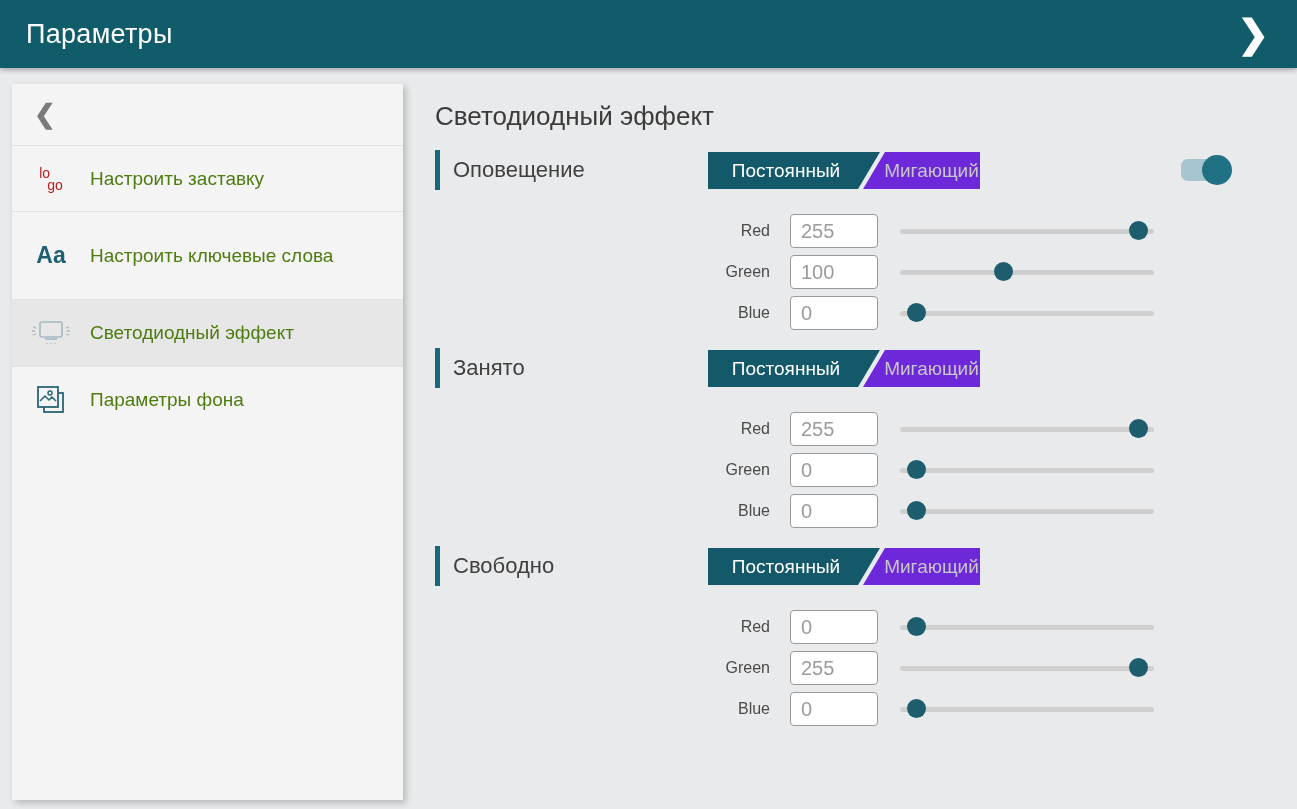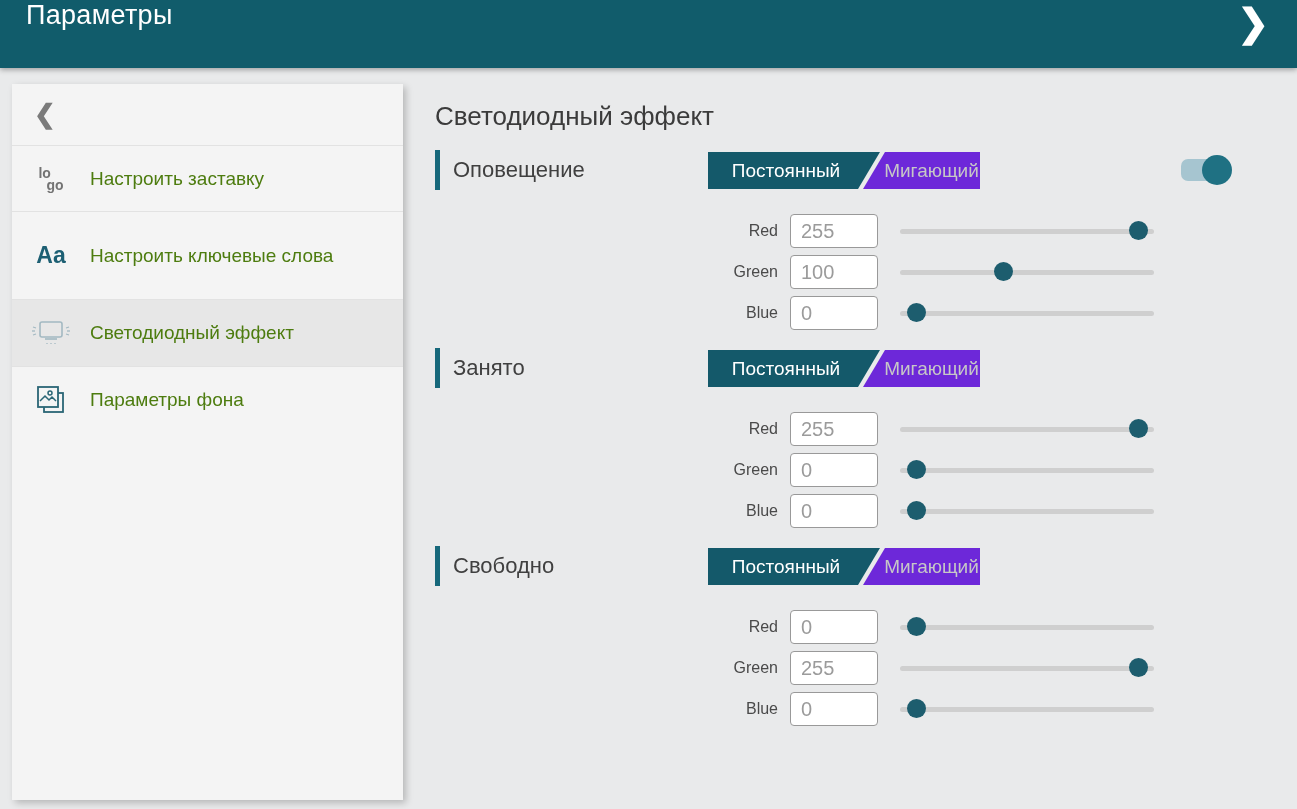--- a/index.html
+++ b/index.html
@@ -1,41 +1,41 @@
 <!DOCTYPE html>
 <html><head>
 <meta charset="utf-8">
 <style>
   * { margin:0; padding:0; box-sizing:border-box; }
   html,body { width:1297px; height:809px; overflow:hidden; }
   body { font-family:"Liberation Sans", sans-serif; background:#e9eaeb; position:relative; }
 
   
-  .appbar { height:68px; background:#115c6b; display:flex; 
+  .appbar { height:68px; background:#115c6b; display:flex; align-items:center;
             padding:0 26px; box-shadow:0 2px 5px rgba(0,0,0,.30); position:relative; z-index:5; }
   .appbar-title { color:#ffffff; font-size:27px; letter-spacing:.3px; }
   .appbar-collapse { margin-left:auto; color:#ffffff; font-size:38px; font-weight:bold;
                      line-height:1; cursor:pointer; padding:4px 2px; }
 
   
   .layout { position:relative; height:741px; }
 
   
   .sidebar { position:absolute; left:12px; top:16px; width:391px; height:716px;
              background:#f4f4f4; box-shadow:3px 3px 7px rgba(0,0,0,.22); }
   .back-row { height:61px; display:flex; align-items:center; padding-left:22px; cursor:pointer; }
   .back-glyph { font-size:26px; font-weight:bold; color:#7b7b7b; }
   .side-item { display:flex; align-items:center; border-top:1px solid #e2e2e2; cursor:pointer; }
   .side-item.h66 { min-height:66px; } .side-item.h88 { min-height:88px; }
   .side-item.h67 { min-height:67px; } .side-item.h68 { min-height:68px; }
   .side-item.selected { background:#e7e7e7; }
   .icon-box { width:78px; display:flex; justify-content:center; align-items:center; flex-shrink:0; }
   .side-label { font-size:19px; color:#4d7c0f; line-height:26px; max-width:250px; }
 
-  .logo-ic { color:#737373; font-size:14px; line-height:12px; font-weight:bold; }
+  .logo-ic { color:#b91c1c; font-size:14px; line-height:12px; font-weight:normal; }
   .logo-ic .go { display:block; margin-left:8px; }
   .aa-ic { color:#1d5f73; font-size:23px; font-weight:bold; }
 
   
   .main { position:absolute; left:435px; top:0; width:862px; padding-top:33px; }
   .main-title { font-size:26px; color:#3b3b3b; margin-bottom:18px; }
 
   .section { margin-bottom:18px; }
   .sec-head { position:relative; height:40px; display:flex; align-items:center; width:790px; }
   .sec-bar { width:5px; height:40px; background:#17687b; }
@@ -51,21 +51,21 @@
              display:flex; align-items:center; justify-content:center; padding-left:20px;
              color:#c7c7c7; font-size:19px; }
 
   .toggle { position:absolute; right:0; top:9px; width:44px; height:22px; cursor:pointer; }
   .toggle-track { position:absolute; inset:0; background:#a6c5d0; border-radius:7px; }
   .toggle-knob { position:absolute; right:-7px; top:-4px; width:30px; height:30px;
                  border-radius:50%; background:#1f7183; }
 
   .rows { margin-top:24px; }
   .ch-row { display:flex; align-items:center; height:34px; margin-bottom:7px; }
-  .ch-label { width:355px; text-align:right; padding-right:12px; font-size:16px; color:#4a4a4a; }
+  .ch-label { width:355px; text-align:right; padding-right:20px; font-size:16px; color:#4a4a4a; }
   .ch-input { width:88px; height:34px; border:1px solid #999999; border-radius:4px;
               background:#ffffff; color:#9b9b9b; font-size:20px; padding:0 10px;
               font-family:"Liberation Sans", sans-serif; outline:none; }
   .slider { position:relative; width:254px; height:20px; margin-left:22px; cursor:pointer; }
   .slider-track { position:absolute; top:8px; left:0; right:0; height:5px;
                   background:#cfcfcf; border-radius:3px; }
   .slider-thumb { position:absolute; top:0; width:19px; height:19px; border-radius:50%;
                   background:#1d5d6e; }
 </style>
 </head>

